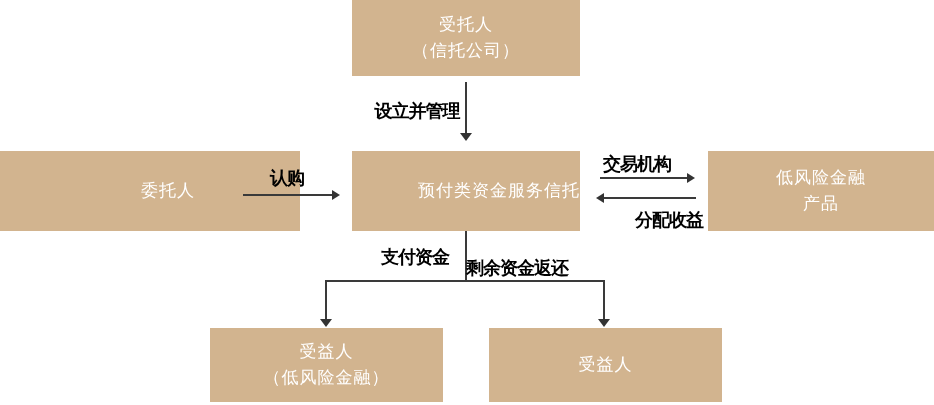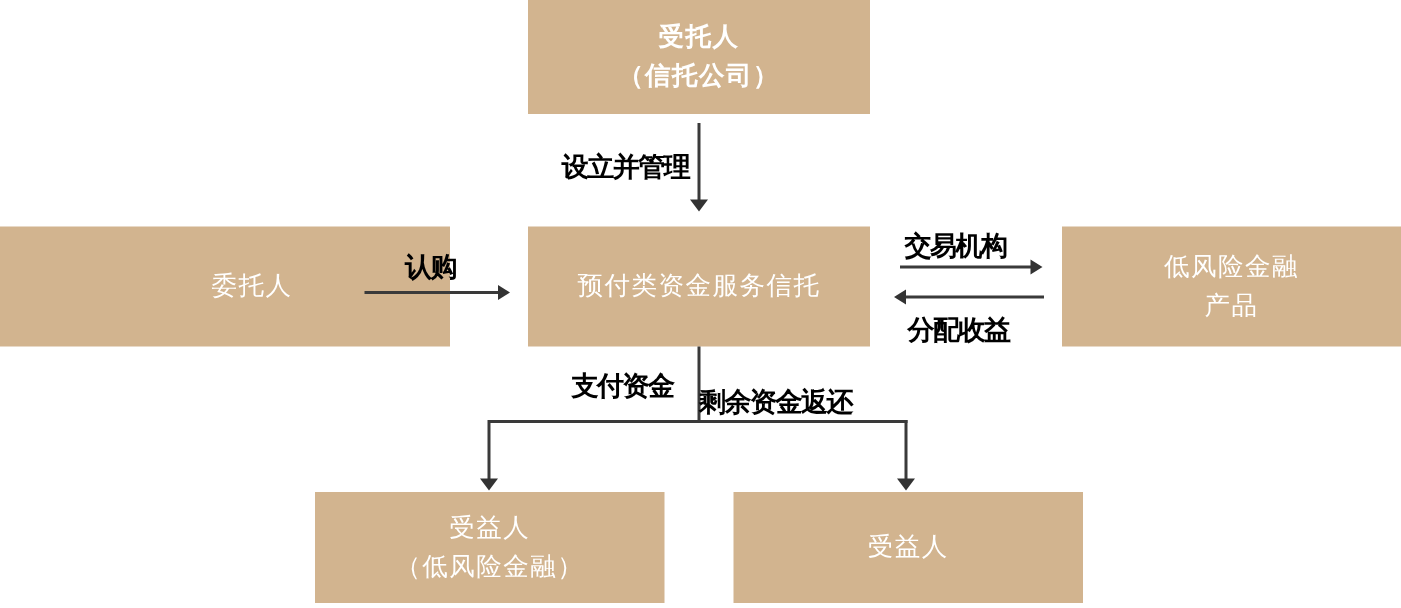--- a/index.html
+++ b/index.html
@@ -56,23 +56,23 @@
     border-top: 5px solid transparent;
     border-bottom: 5px solid transparent;
     border-left: 8px solid #333333;
   }
   .arrow.left {
     border-top: 5px solid transparent;
     border-bottom: 5px solid transparent;
     border-right: 8px solid #333333;
   }
   
-  #box-trustee   { left: 352px; top: 0;     width: 228px; height: 76px; font-weight: bold; }
+  #box-trustee   { left: 352px; top: 0;     width: 228px; height: 76px; }
   #box-principal { left: 0;     top: 151px; width: 264px; height: 80px; padding-left: 36px; }
-  #box-trust     { left: 352px; top: 151px; width: 228px; height: 80px; }
+  #box-trust     { left: 352px; top: 151px; width: 228px; height: 80px; align-items: flex-end; }
   #box-product   { left: 708px; top: 151px; width: 226px; height: 80px; }
   #box-ben-merchant { left: 210px; top: 328px; width: 233px; height: 74px; }
   #box-ben-consumer { left: 489px; top: 328px; width: 233px; height: 74px; }
 </style>
 </head>
 <body>
 
 <div id="stage">
 
   <div class="box" id="box-trustee">
@@ -109,21 +109,21 @@
   <div class="line" style="left:243px; top:194px; width:90px; height:2px;"></div>
   <div class="arrow right" style="left:332px; top:190px;"></div>
   <span class="edge-label" style="left:287px; top:166px;">认购</span>
 
   <div class="line" style="left:600px; top:177px; width:88px; height:2px;"></div>
   <div class="arrow right" style="left:687px; top:173px;"></div>
   <span class="edge-label" style="left:637px; top:152px;">交易机构</span>
 
   <div class="line" style="left:604px; top:197px; width:92px; height:2px;"></div>
   <div class="arrow left" style="left:596px; top:193px;"></div>
-  <span class="edge-label" style="left:639px; top:208px;">分配收益</span>
+  <span class="edge-label" style="left:669px; top:208px;">分配收益</span>
 
   <div class="line" style="left:465px; top:231px; width:2px; height:50px;"></div>
   <div class="line" style="left:326px; top:280px; width:279px; height:2px;"></div>
   <div class="line" style="left:325px; top:280px; width:2px; height:40px;"></div>
   <div class="arrow down" style="left:320px; top:319px;"></div>
   <div class="line" style="left:603px; top:280px; width:2px; height:40px;"></div>
   <div class="arrow down" style="left:598px; top:319px;"></div>
 
   <span class="edge-label" style="left:415px; top:245px;text-align:right;">支付资金</span>
   <span class="edge-label" style="left:517px; top:256px;">剩余资金返还</span>

